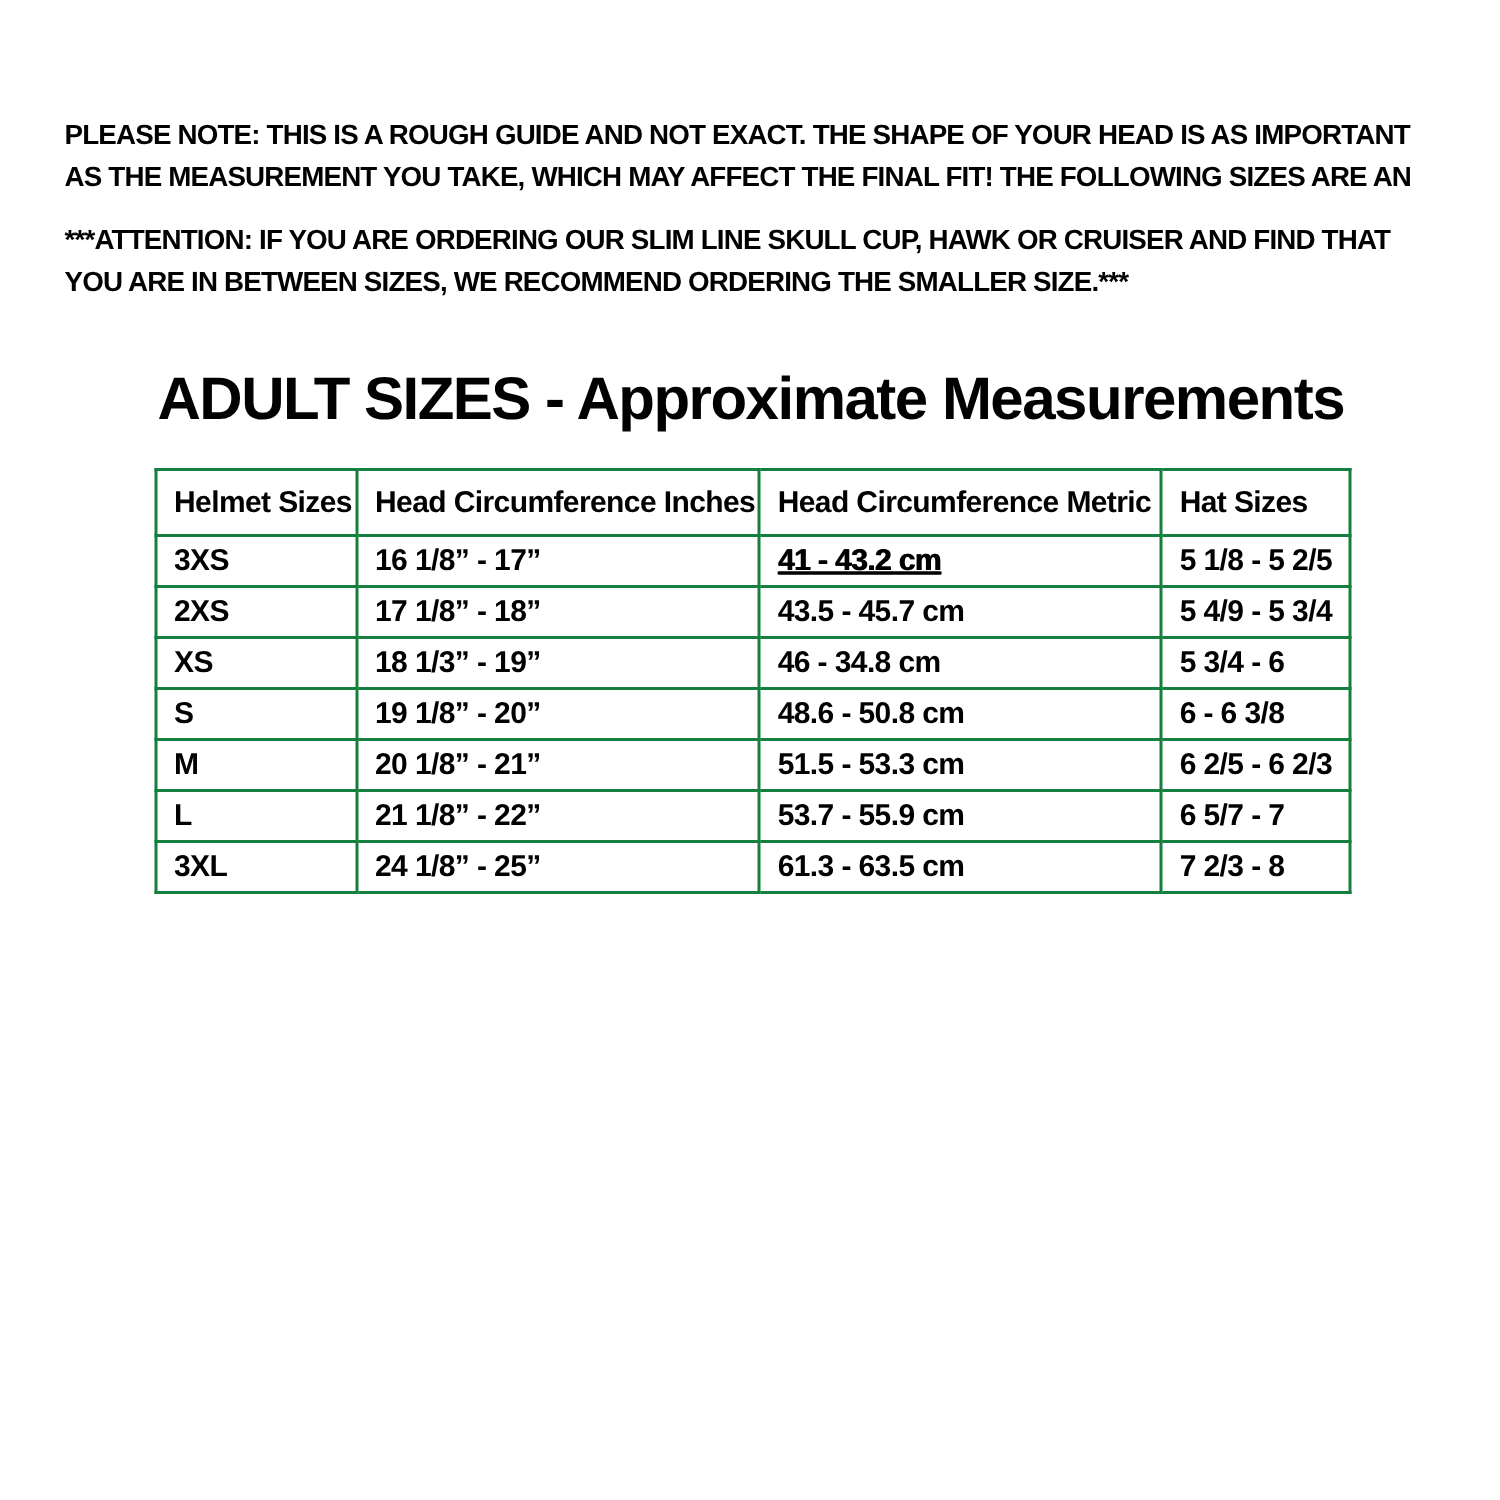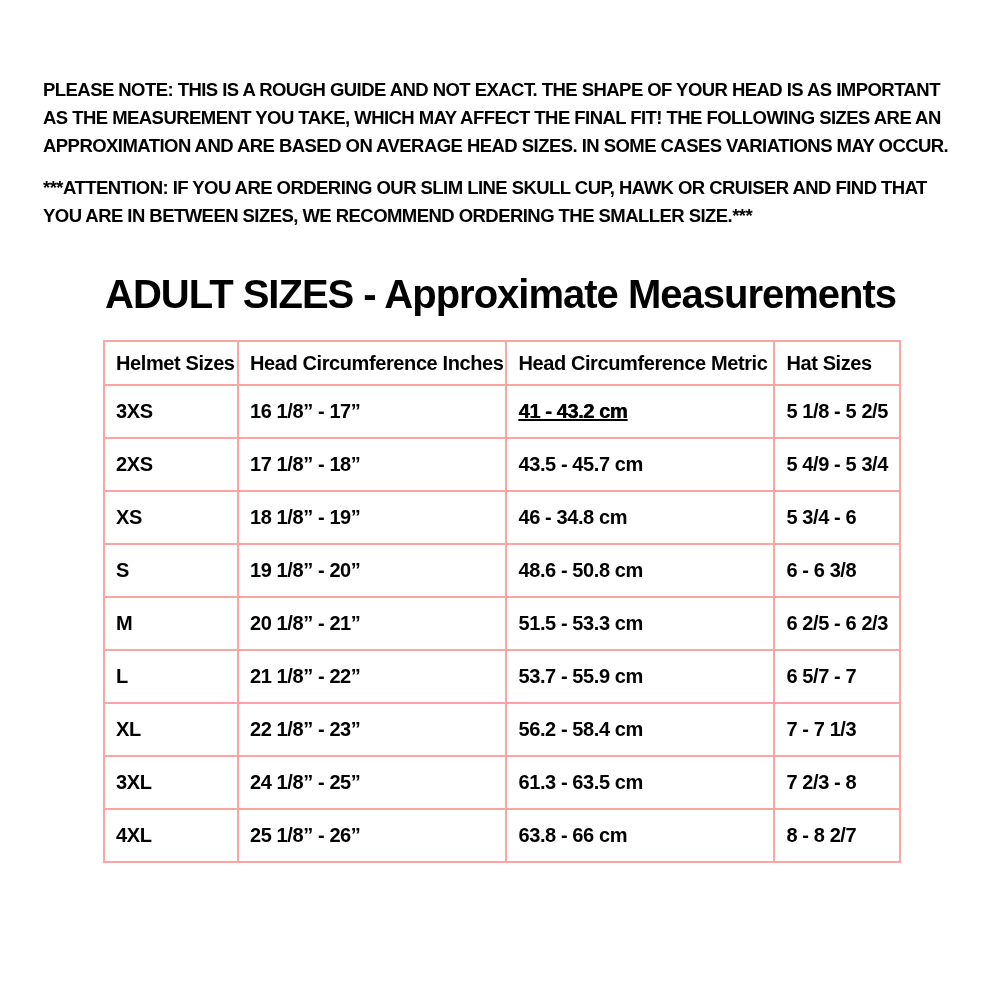--- a/index.html
+++ b/index.html
@@ -35,47 +35,46 @@
   .size-table {
     border-collapse: collapse;
     margin: 22px 0 0 103px;
     table-layout: fixed;
   }
   .size-table col.c1 { width: 134px; }
   .size-table col.c2 { width: 266px; }
   .size-table col.c3 { width: 268px; }
   .size-table col.c4 { width: 126px; }
   .size-table th, .size-table td {
-    border: 2px solid #fca5a5;
+    border: 2px solid #15803d;
     padding: 0 2px 0 11px;
     text-align: left;
     vertical-align: middle;
     font-size: 20px;
     font-weight: 700;
     letter-spacing: -0.4px;
     white-space: nowrap;
     overflow: hidden;
   }
   .size-table thead tr { height: 44px; }
-  .size-table tbody tr { height: 53px; }
+  .size-table tbody tr { height: 34px; }
   .metric-strong {
     font-size: 22px;
     text-shadow: 0.6px 0 0 #000000;
     text-decoration: underline;
   }
 </style>
 </head>
 <body>
 
 <div class="page">
 
   <div class="notice">
     <div class="para-line">PLEASE NOTE: THIS IS A ROUGH GUIDE AND NOT EXACT. THE SHAPE OF YOUR HEAD IS AS IMPORTANT</div>
     <div class="para-line">AS THE MEASUREMENT YOU TAKE, WHICH MAY AFFECT THE FINAL FIT! THE FOLLOWING SIZES ARE AN</div>
-    <div class="para-line">APPROXIMATION AND ARE BASED ON AVERAGE HEAD SIZES. IN SOME CASES VARIATIONS MAY OCCUR.</div>
   </div>
 
   <div class="attention">
     <div class="para-line">***ATTENTION: IF YOU ARE ORDERING OUR SLIM LINE SKULL CUP, HAWK OR CRUISER AND FIND THAT</div>
     <div class="para-line">YOU ARE IN BETWEEN SIZES, WE RECOMMEND ORDERING THE SMALLER SIZE.***</div>
   </div>
 
   <h1 class="title">ADULT SIZES - Approximate Measurements</h1>
 
   <table class="size-table">
@@ -101,21 +100,21 @@
         <td>5 1/8 - 5 2/5</td>
       </tr>
       <tr>
         <td>2XS</td>
         <td>17 1/8” - 18”</td>
         <td>43.5 - 45.7 cm</td>
         <td>5 4/9 - 5 3/4</td>
       </tr>
       <tr>
         <td>XS</td>
-        <td>18 1/8” - 19”</td>
+        <td>18 1/3” - 19”</td>
         <td>46 - 34.8 cm</td>
         <td>5 3/4 - 6</td>
       </tr>
       <tr>
         <td>S</td>
         <td>19 1/8” - 20”</td>
         <td>48.6 - 50.8 cm</td>
         <td>6 - 6 3/8</td>
       </tr>
       <tr>
@@ -124,33 +123,21 @@
         <td>51.5 - 53.3 cm</td>
         <td>6 2/5 - 6 2/3</td>
       </tr>
       <tr>
         <td>L</td>
         <td>21 1/8” - 22”</td>
         <td>53.7 - 55.9 cm</td>
         <td>6 5/7 - 7</td>
       </tr>
       <tr>
-        <td>XL</td>
-        <td>22 1/8” - 23”</td>
-        <td>56.2 - 58.4 cm</td>
-        <td>7 - 7 1/3</td>
-      </tr>
-      <tr>
         <td>3XL</td>
         <td>24 1/8” - 25”</td>
         <td>61.3 - 63.5 cm</td>
         <td>7 2/3 - 8</td>
-      </tr>
-      <tr>
-        <td>4XL</td>
-        <td>25 1/8” - 26”</td>
-        <td>63.8 - 66 cm</td>
-        <td>8 - 8 2/7</td>
       </tr>
     </tbody>
   </table>
 
 </div>
 
 </body></html>

